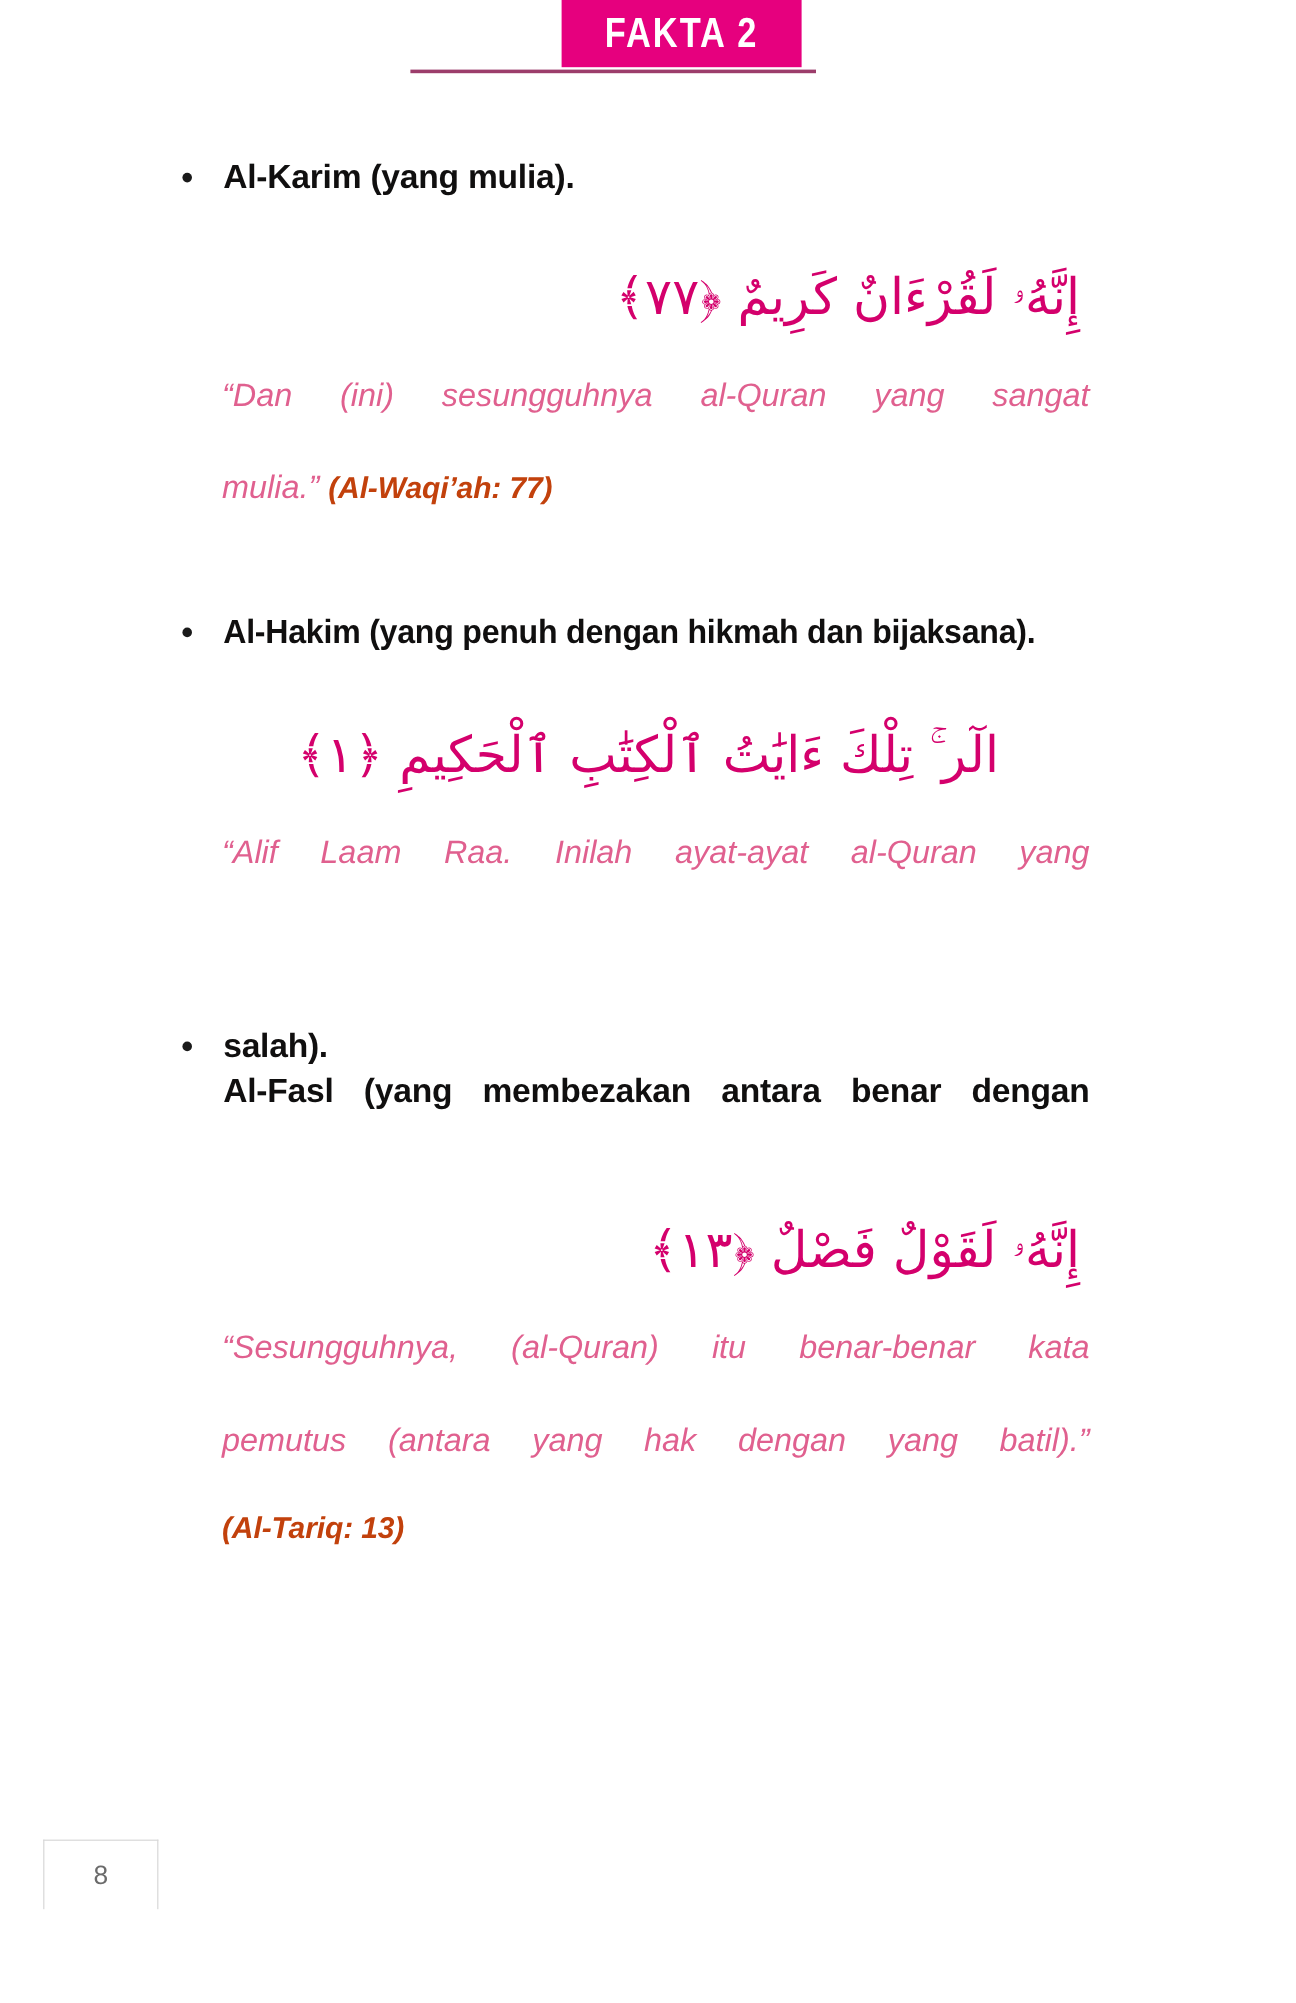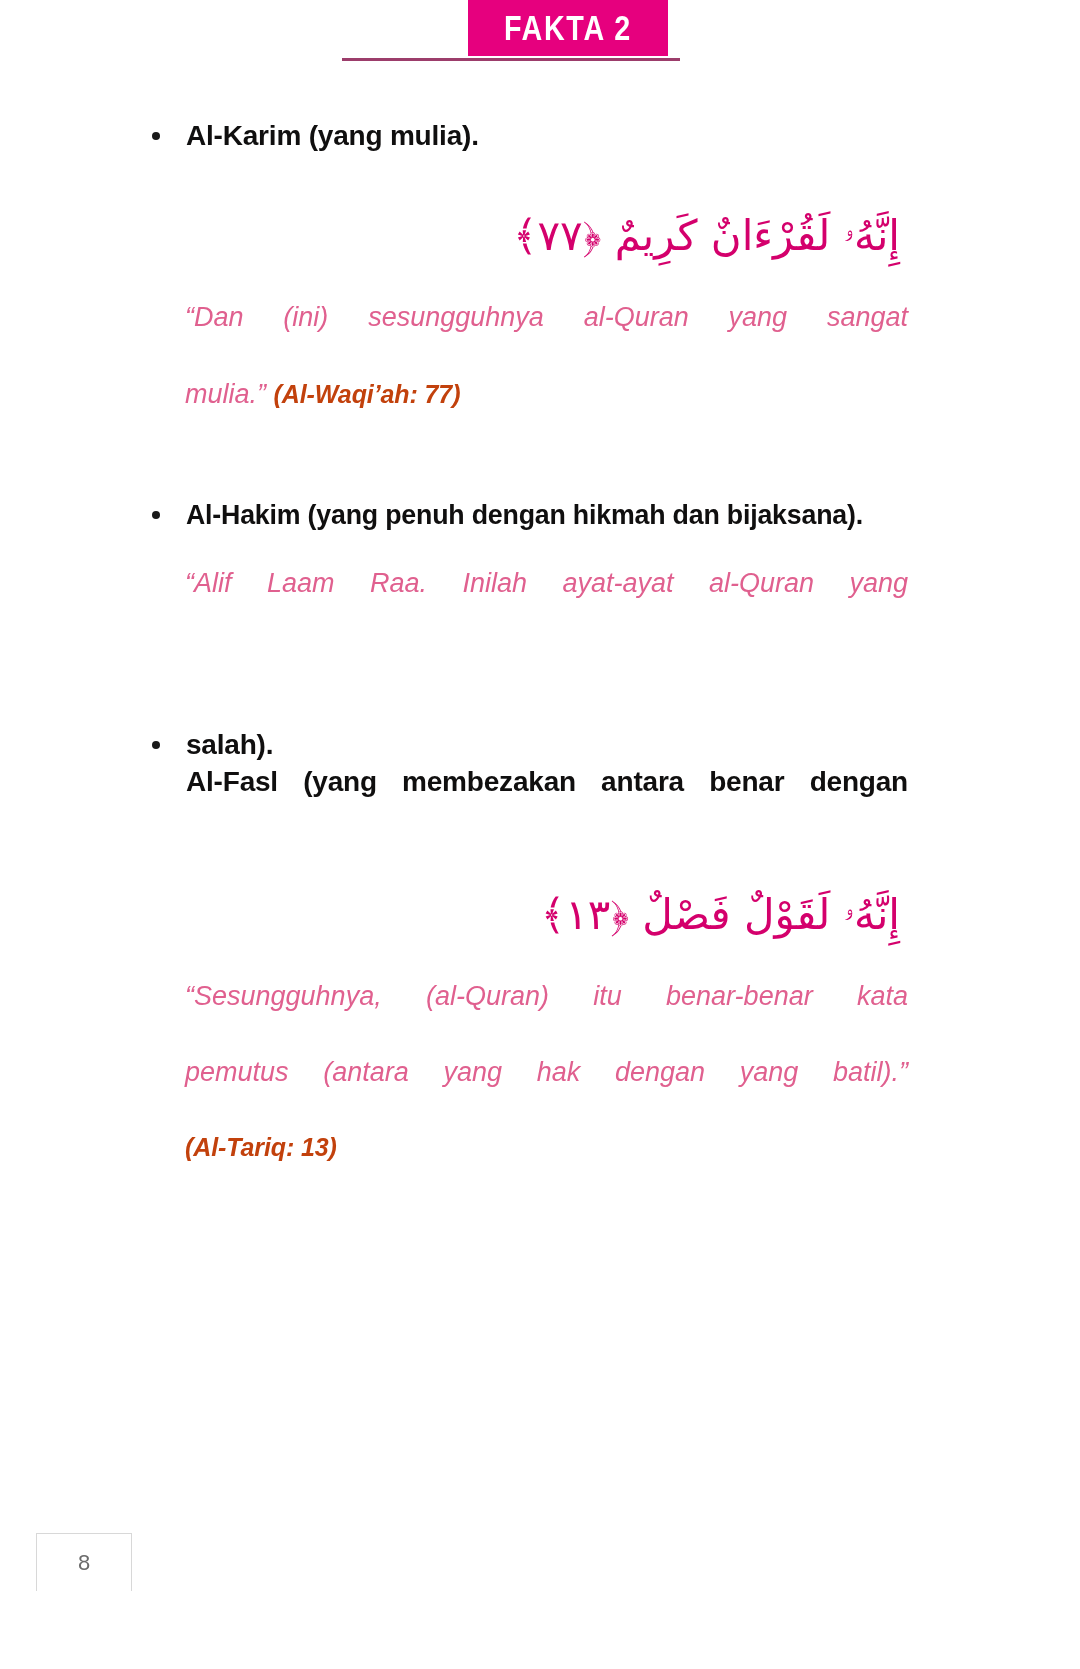--- a/index.html
+++ b/index.html
@@ -54,21 +54,21 @@
     font-size: 35px;
     letter-spacing: 2px;
     transform: scaleX(0.82);
     white-space: nowrap;
   }
 
   
   .content {
     position: absolute;
     left: 0;
-    top: 118px;
+    top: 130px;
     width: 1080px;
   }
 
   .fact-block { position: relative; }
 
   
   .bullet-row {
     display: flex;
     align-items: flex-start;
     padding-left: 152px;
@@ -229,20 +229,21 @@
   </div>
 
   <div class="gap-1"></div>
 
   <div class="fact-block">
     <div class="bullet-row">
       <span class="bullet-dot"></span>
       <span class="bullet-text condensed">Al-Hakim (yang penuh dengan hikmah dan bijaksana).</span>
     </div>
 
+    <div class="verse verse-2">الٓر ۚ تِلْكَ ءَايَٰتُ ٱلْكِتَٰبِ ٱلْحَكِيمِ ﴿١﴾</div>
 
     <div class="quote">
       <span class="qline">“Alif Laam Raa. Inilah ayat-ayat al-Quran yang</span>
     </div>
   </div>
 
   <div class="gap-2"></div>
 
   <div class="fact-block">
     <div class="bullet-row">

